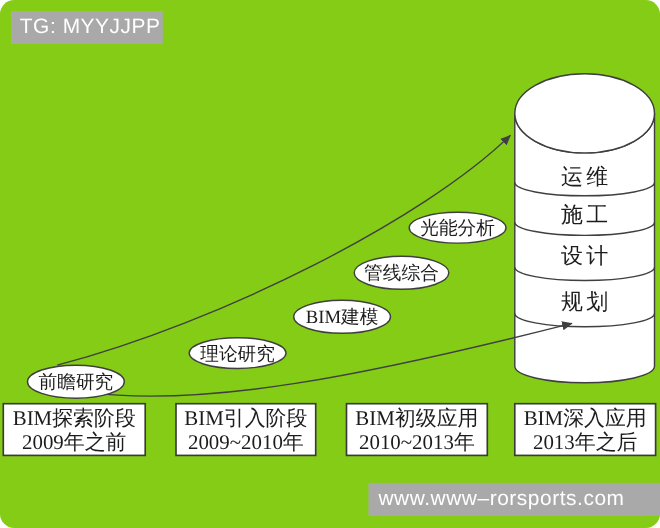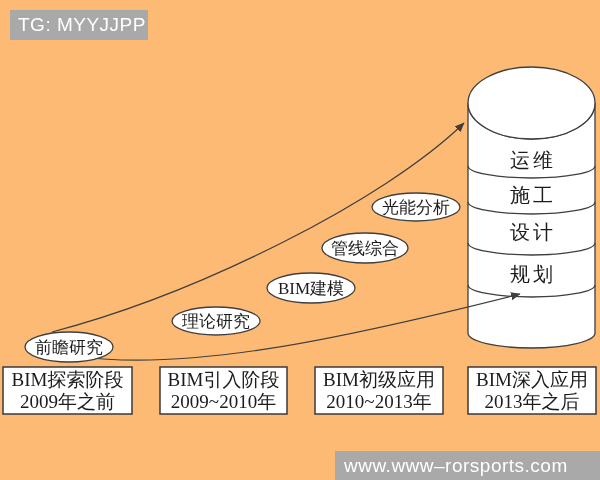--- a/index.html
+++ b/index.html
@@ -1,26 +1,27 @@
 <!DOCTYPE html>
 <html><head>
 <meta charset="utf-8">
 <style>
   html,body{margin:0;padding:0;background:#fff;}
   .canvas{
-    position:relative;width:600px;height:480px;background:#fdba74;overflow:hidden;
+    position:relative;width:600px;height:480px;background:#84cc16;overflow:hidden;
     font-family:"Liberation Serif","DejaVu Serif",serif;
+    border-radius:13px;
   }
   .badge{
     position:absolute;background:#a9a9a9;color:#ffffff;
     font-family:"Liberation Sans","DejaVu Sans",sans-serif;
     display:flex;align-items:center;box-sizing:border-box;
   }
   .badge-tg{left:10px;top:10px;width:138px;height:30px;font-size:19px;padding-left:8px;letter-spacing:0.5px;}
-  .badge-watermark{left:335px;top:439px;width:265px;height:30px;font-size:19px;padding-left:9px;letter-spacing:0.5px;margin-top:12px;}
+  .badge-watermark{left:335px;top:439px;width:265px;height:30px;font-size:19px;padding-left:9px;letter-spacing:0.5px;}
   svg{position:absolute;left:0;top:0;}
   svg text{
     font-family:"Liberation Serif","DejaVu Serif",serif;
     fill:#1c1c1c;
   }
   .bubble-label{font-size:17px;}
   .layer-label{font-size:20px;letter-spacing:3px;}
   .phase-label{font-size:19px;}
   .phase-years{font-size:19px;}
 </style>

